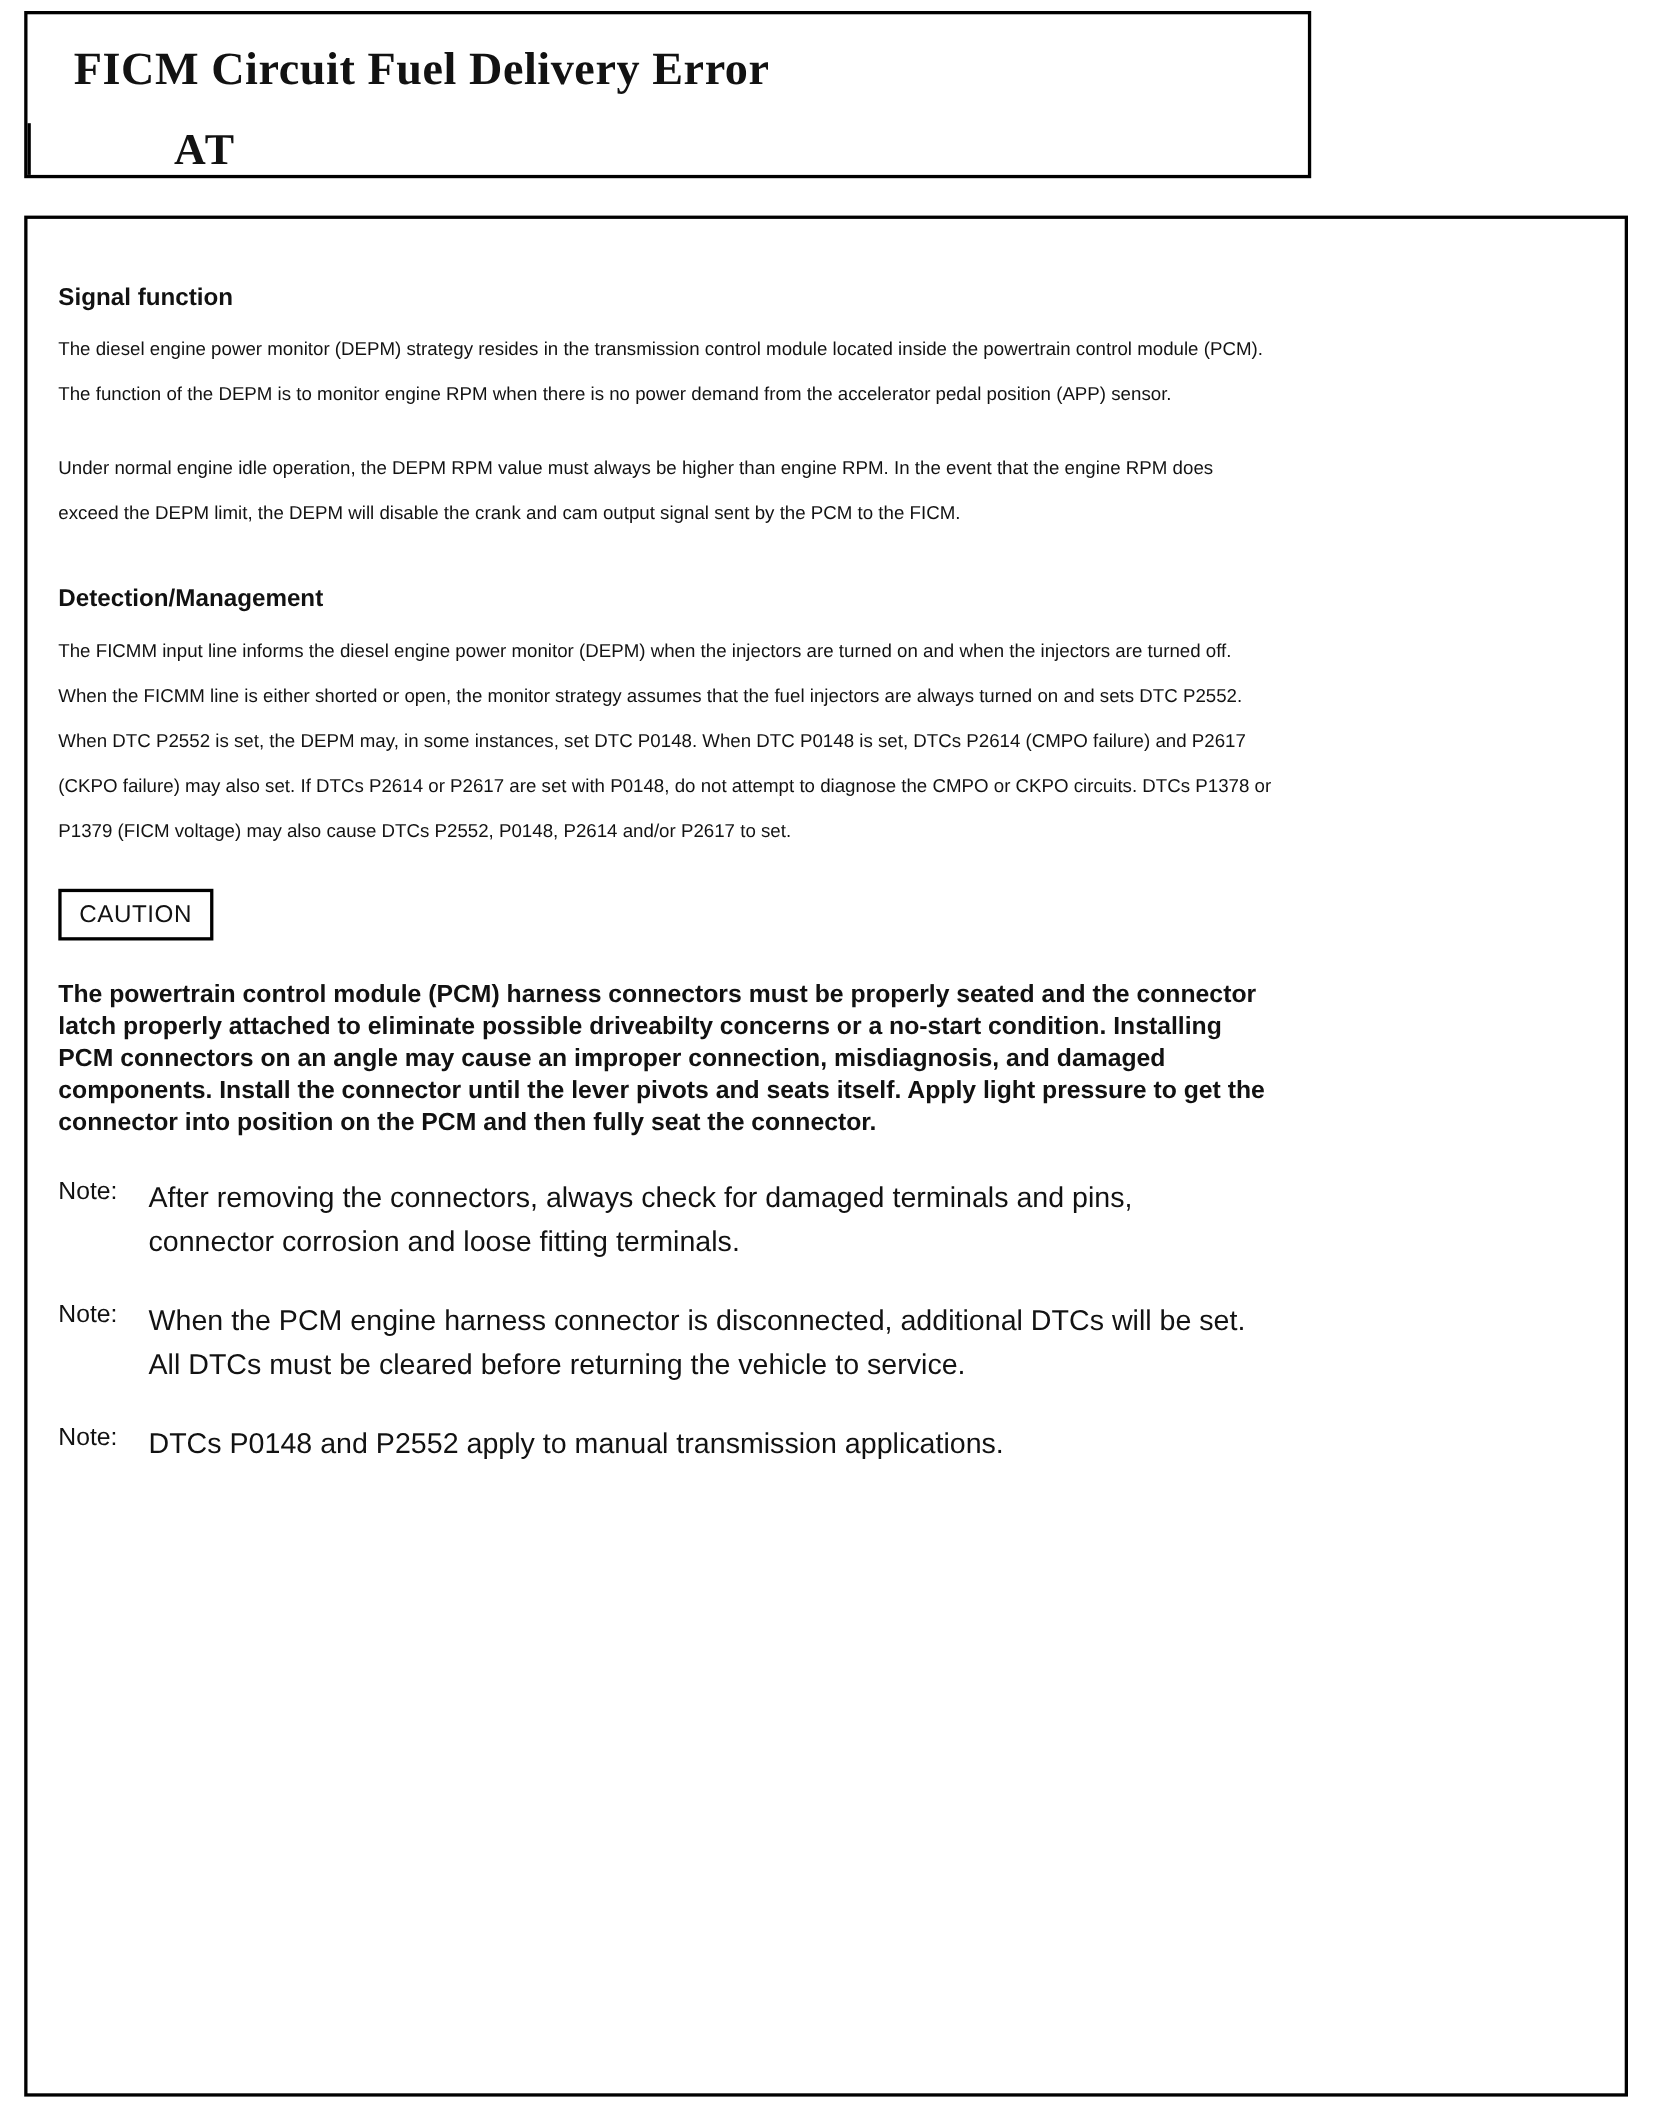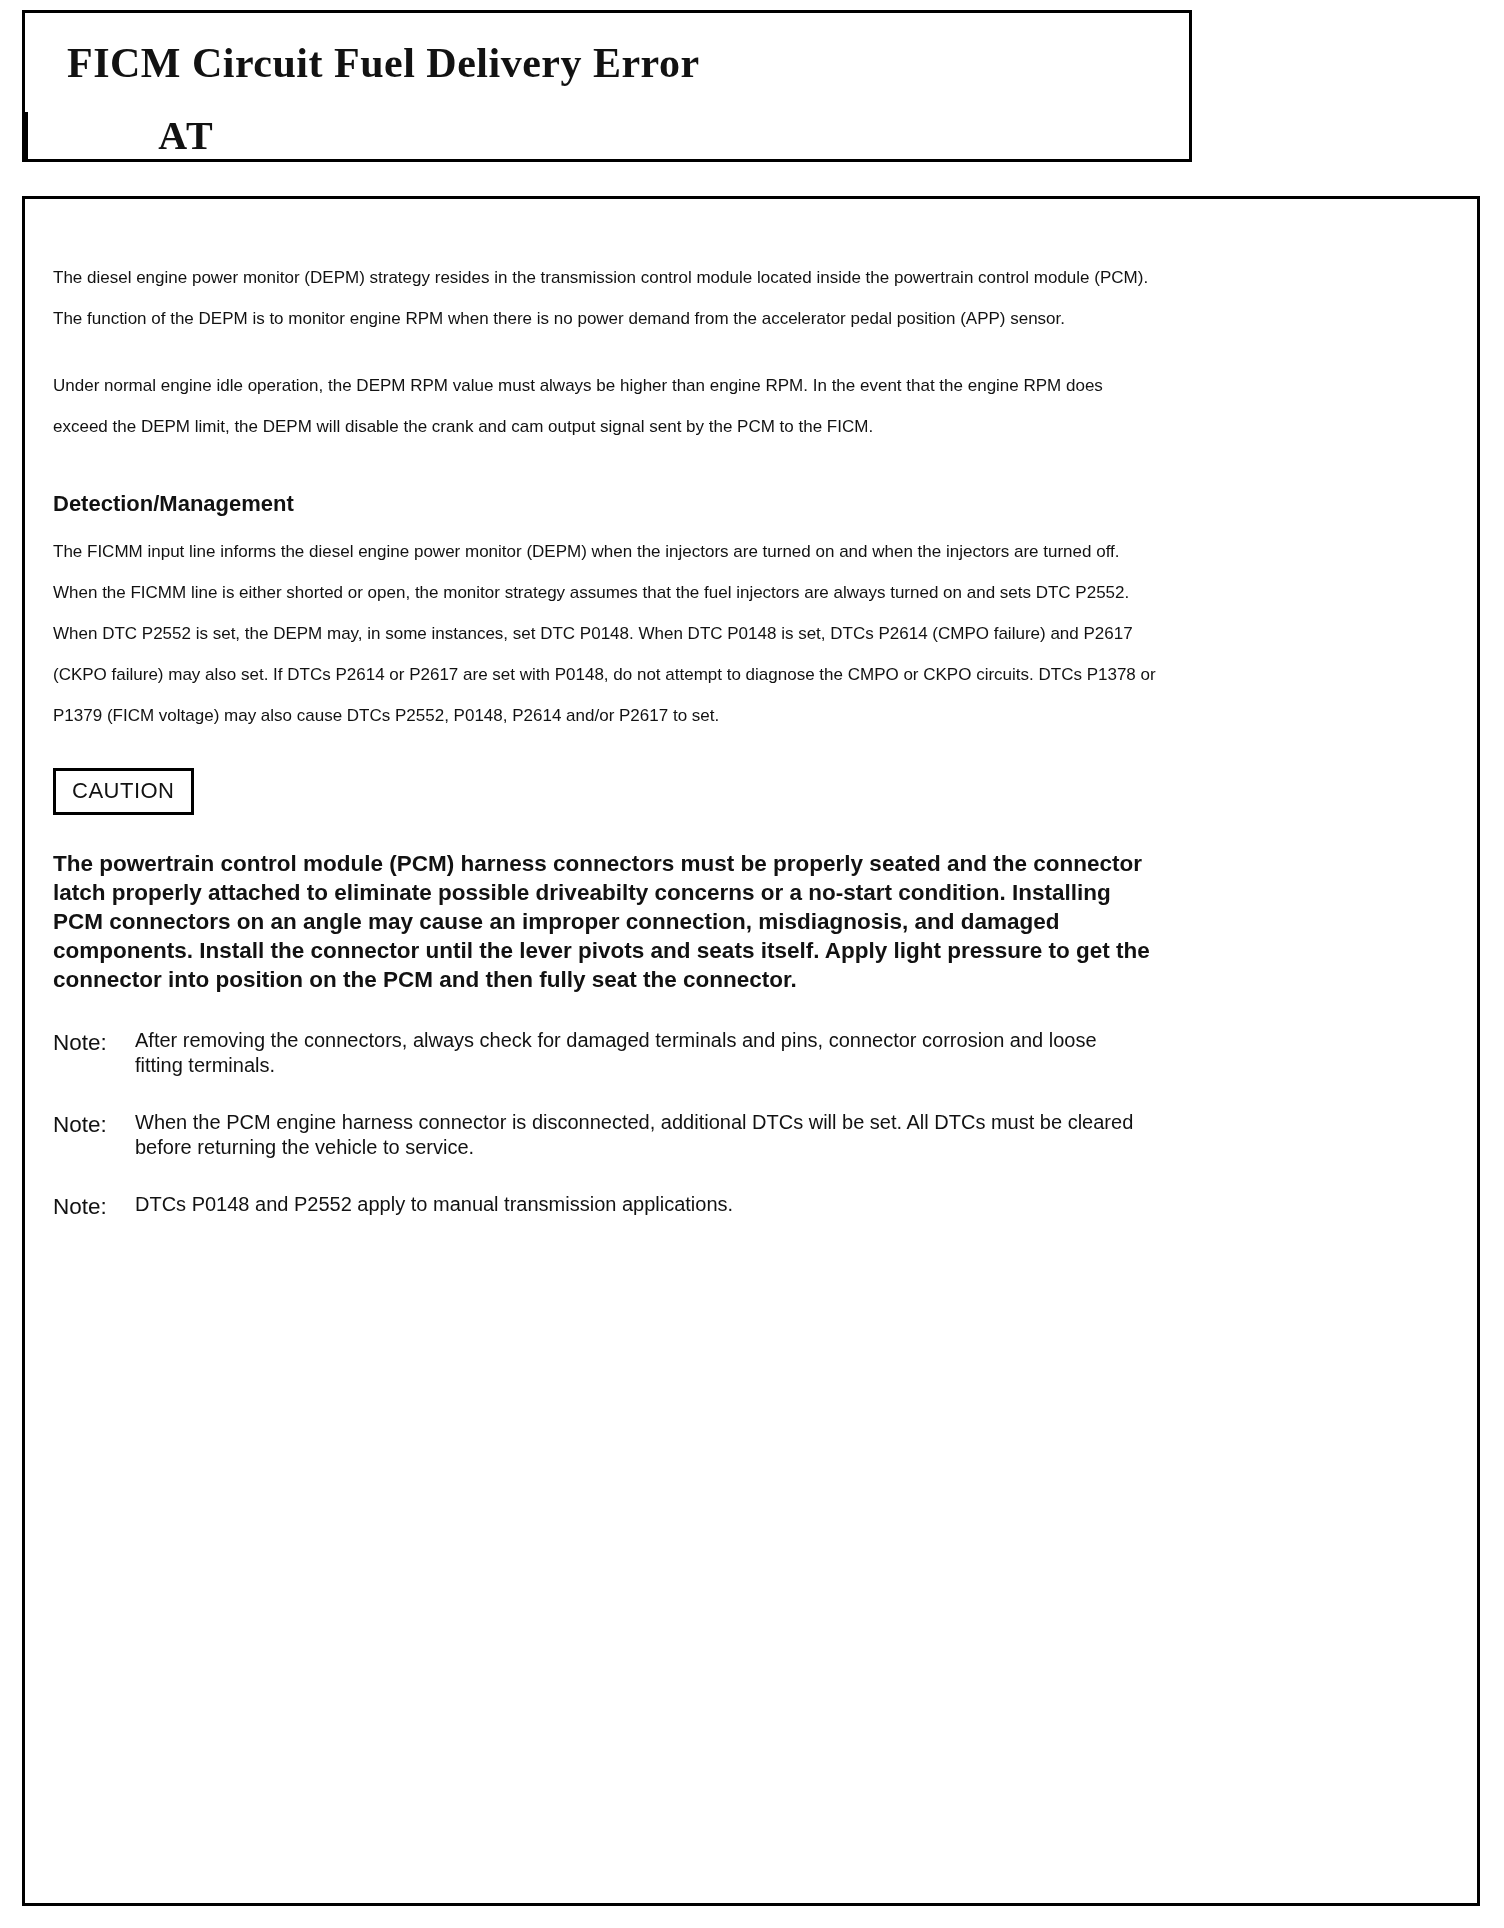--- a/index.html
+++ b/index.html
@@ -111,40 +111,41 @@
     max-width: 1105px;
   }
   .note-label {
     width: 82px;
     flex: 0 0 82px;
     font-size: 22.5px;
     line-height: 29px;
   }
   .note-text {
     flex: 1;
-    font-size: 20px;
-    line-height: 25px;
+    font-size: 26px;
+    line-height: 40px;
   }
 </style>
 </head>
 <body>
 
 <div class="header-box">
   <div class="title-cell">
     <span class="page-title">FICM Circuit Fuel Delivery Error</span>
   </div>
   <div class="code-cell">
     <span class="header-code">AT</span>
   </div>
 </div>
 
 <div class="content-box">
   <div class="content-inner">
 
     
+    <h2 class="section-heading">Signal function</h2>
 
     <p class="body-par">The diesel engine power monitor (DEPM) strategy resides in the transmission control module located inside the powertrain control module (PCM). The function of the DEPM is to monitor engine RPM when there is no power demand from the accelerator pedal position (APP) sensor.</p>
 
     <p class="body-par">Under normal engine idle operation, the DEPM RPM value must always be higher than engine RPM. In the event that the engine RPM does exceed the DEPM limit, the DEPM will disable the crank and cam output signal sent by the PCM to the FICM.</p>
 
     <div class="section-gap"></div>
 
     
     <h2 class="section-heading">Detection/Management</h2>
 

